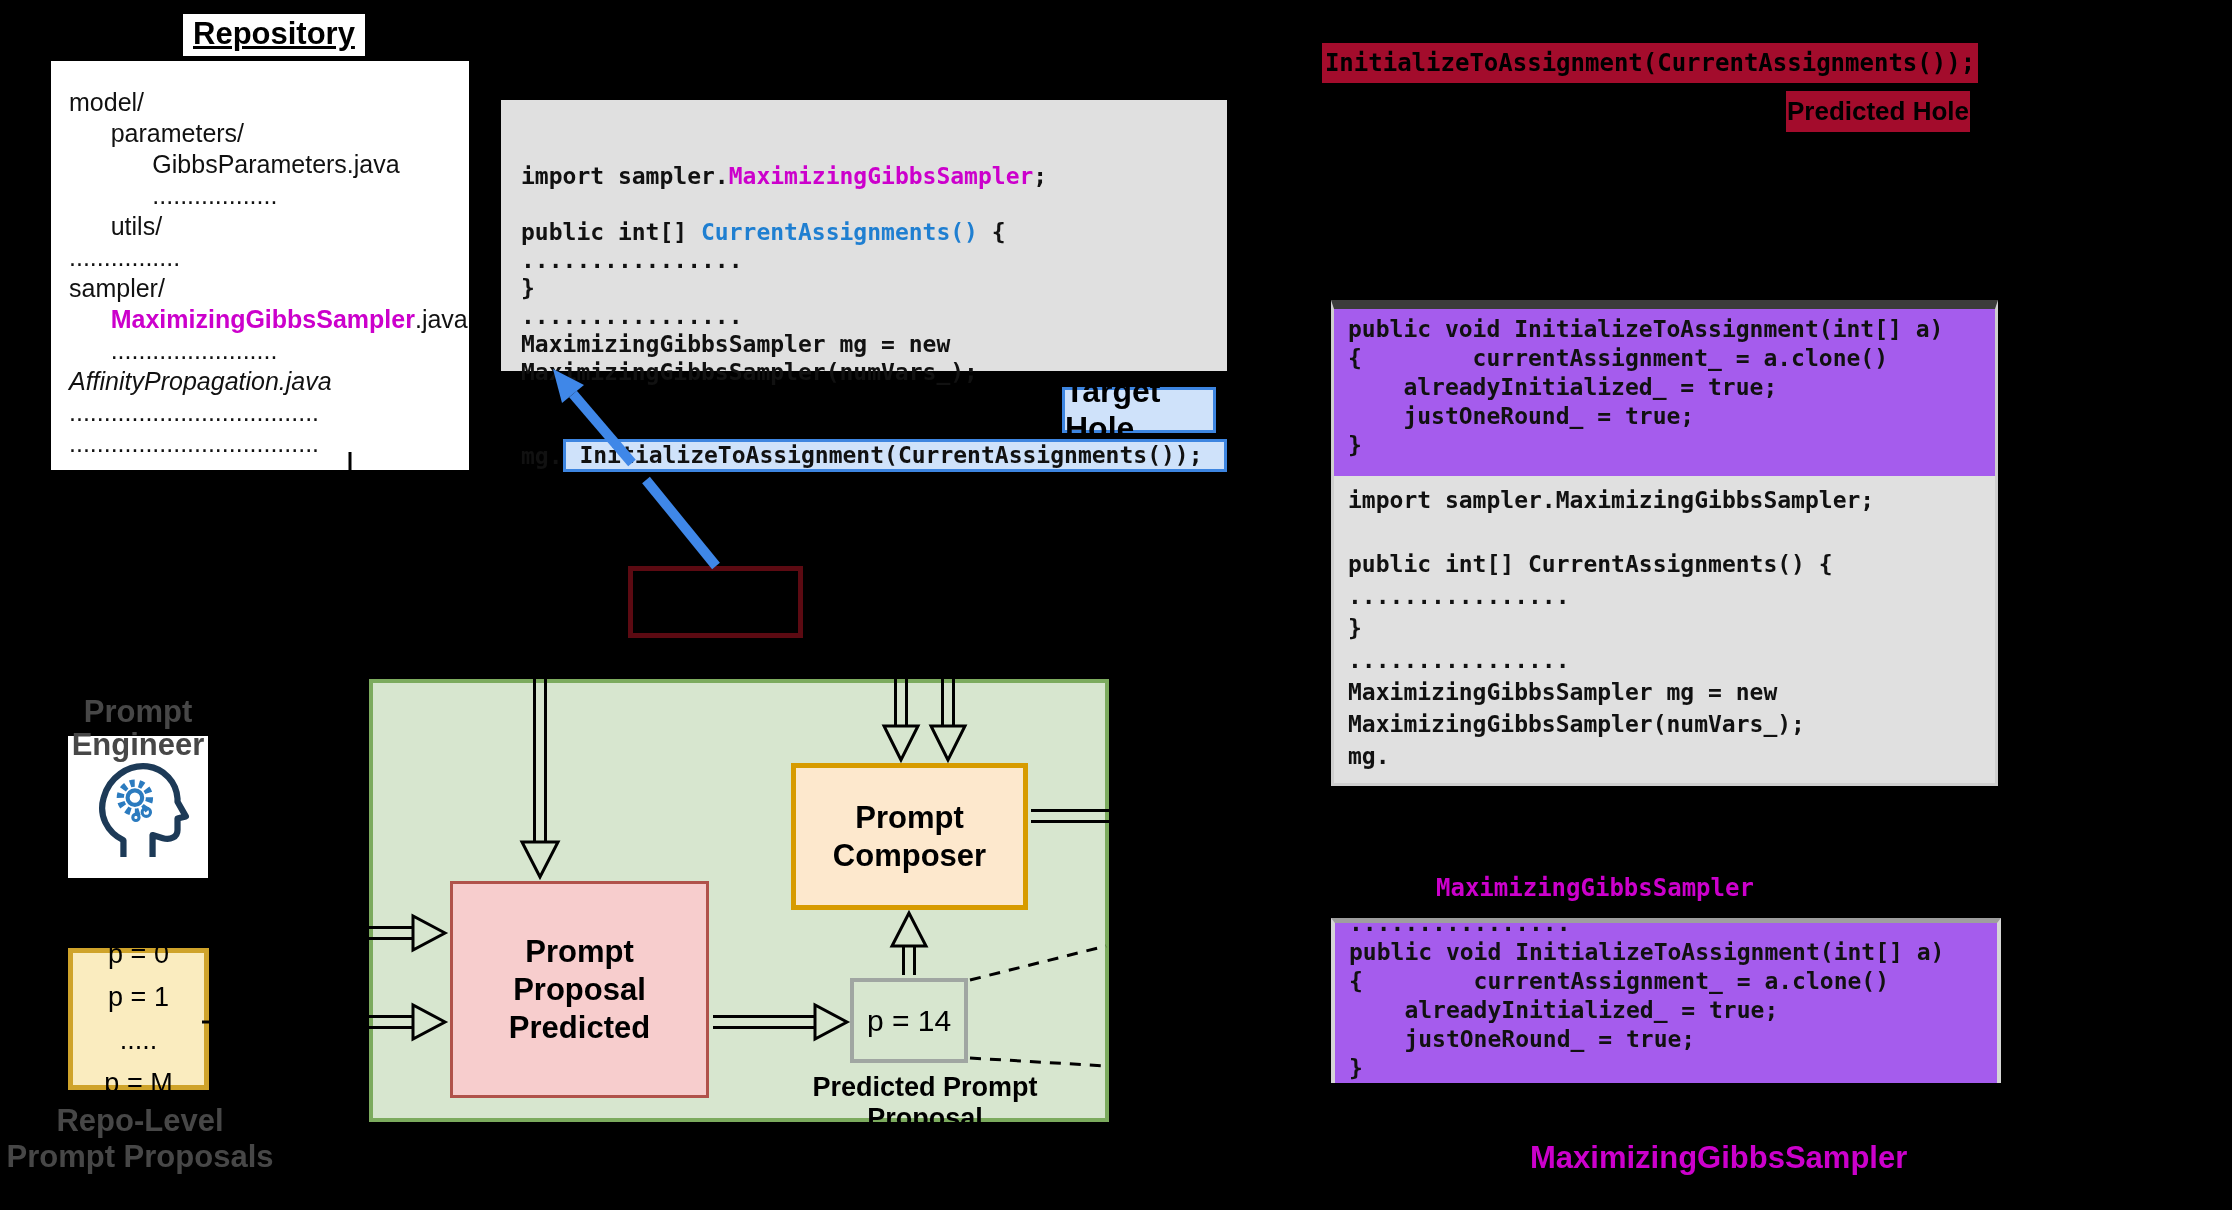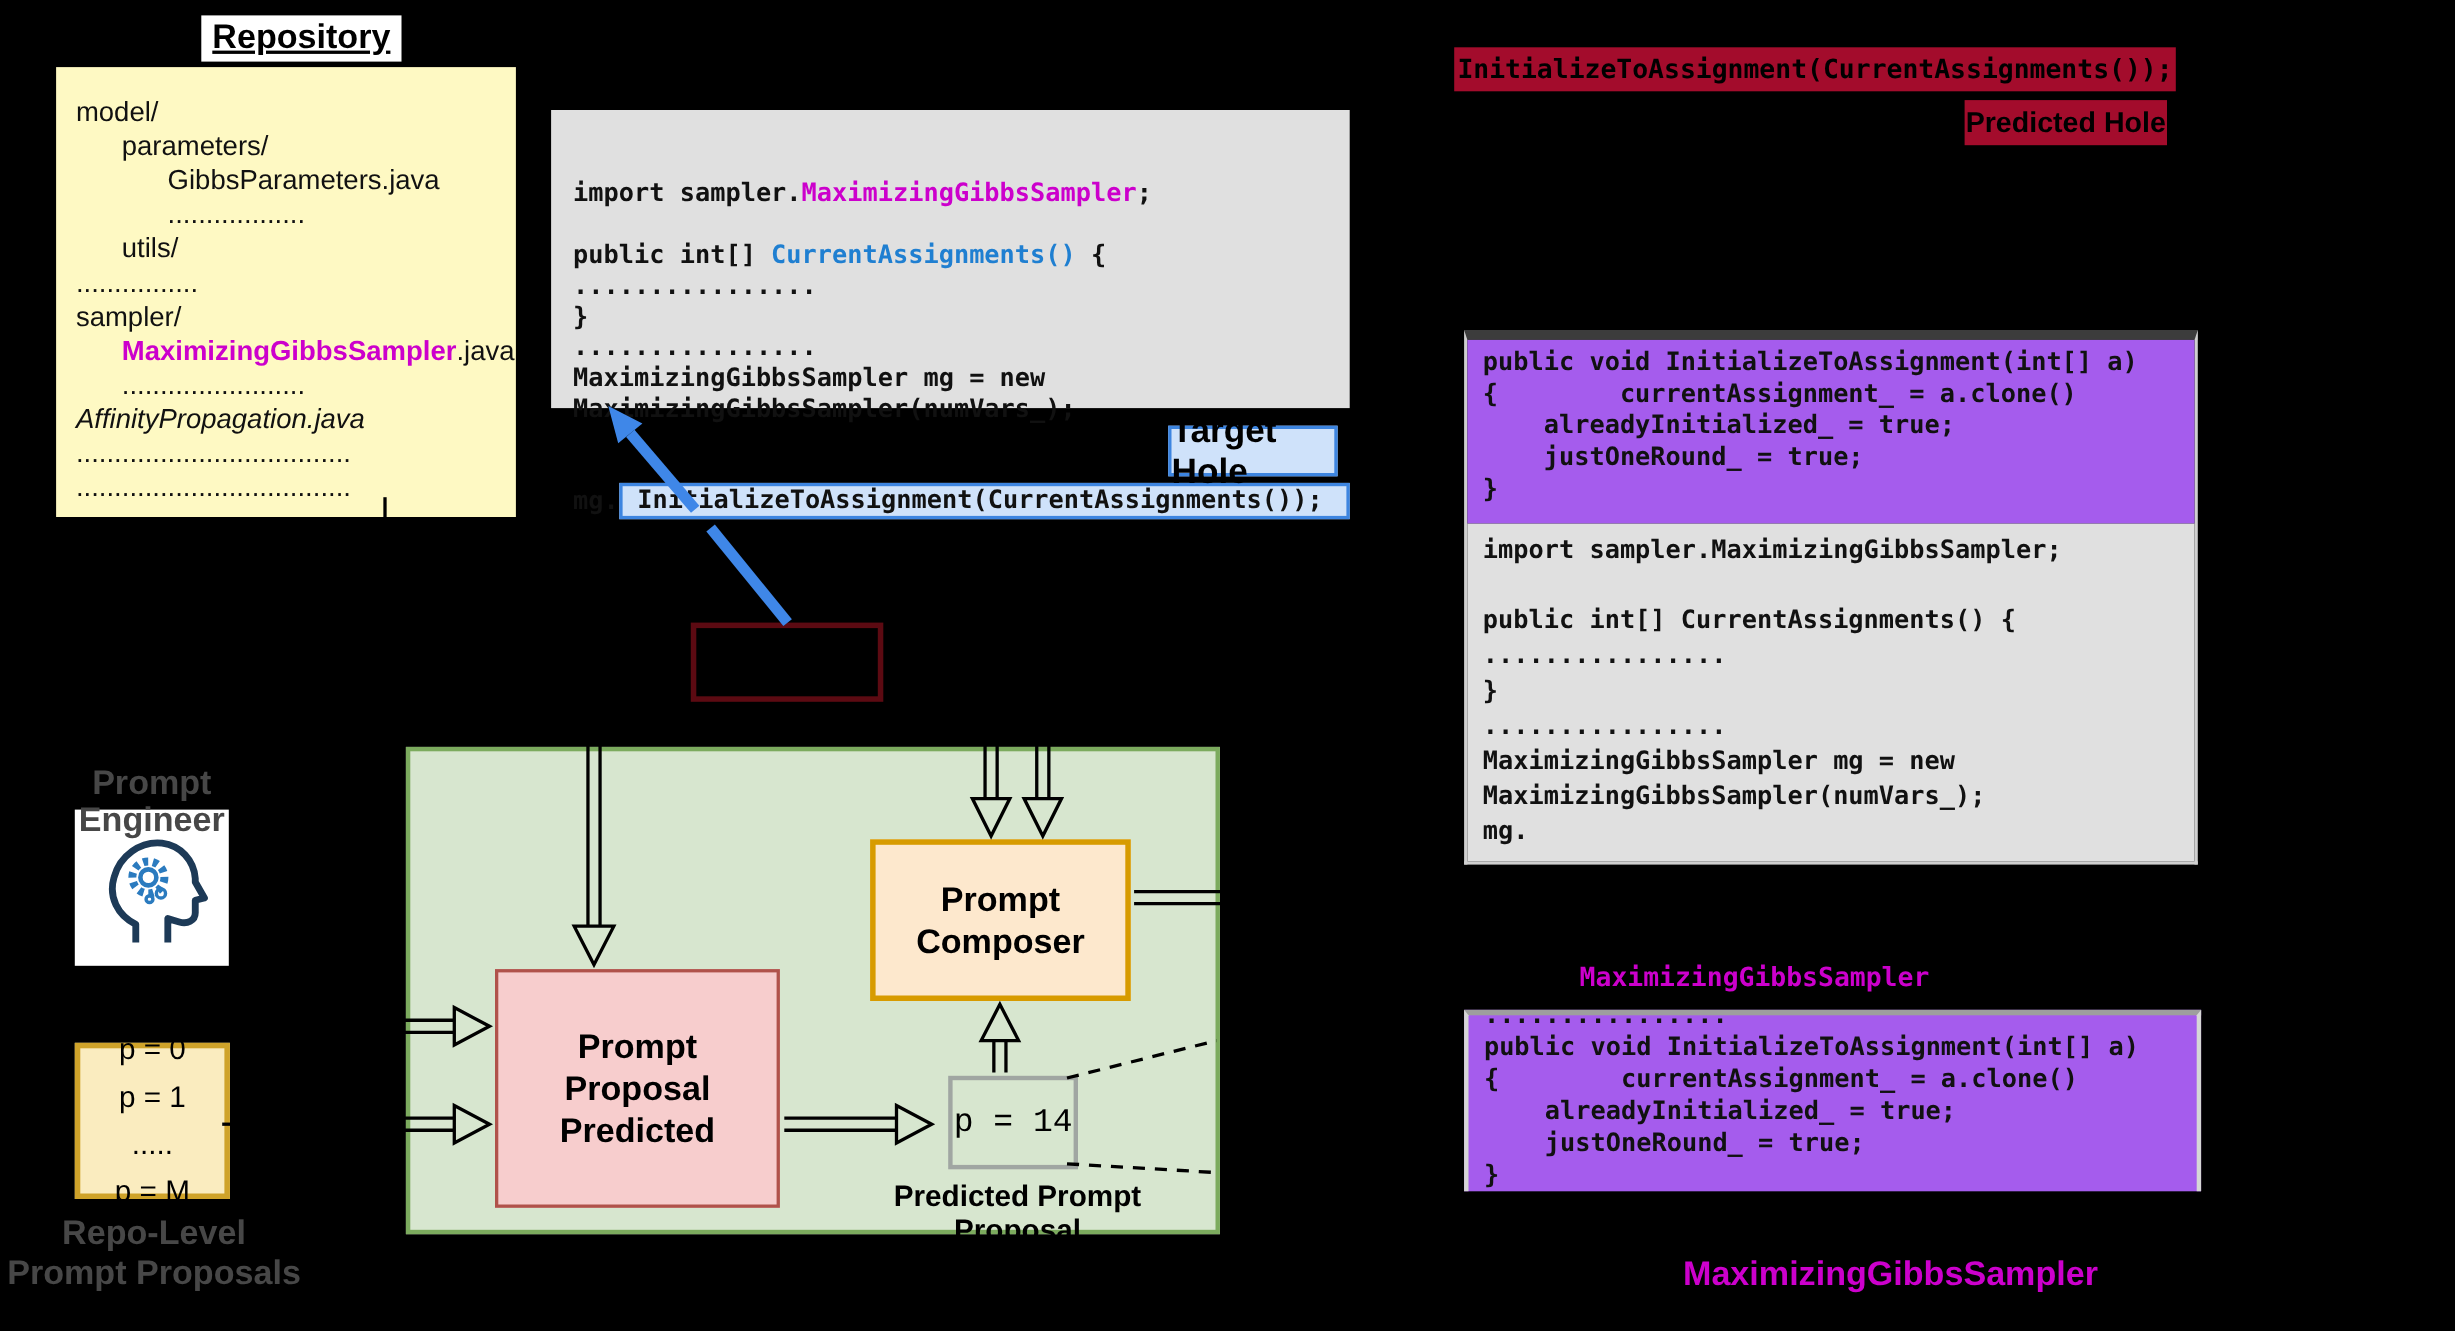--- a/index.html
+++ b/index.html
@@ -18,21 +18,21 @@
   html,body{margin:0;padding:0;background:#000;}
   #canvas{position:relative;width:2232px;height:1210px;background:#000;overflow:hidden;
           font-family:"Liberation Sans",sans-serif;}
   .abs{position:absolute;}
   .sans-b{font-family:"Liberation Sans",sans-serif;font-weight:bold;}
   .mono{font-family:"DejaVu Sans Mono",monospace;font-weight:bold;}
 
   
   .repo-title{left:167px;top:14px;background:#fff;color:#000;font-size:31px;
     padding:2px 10px 4px 10px;text-decoration:underline;z-index:3;margin-left:16px;}
-  .repo-box{left:51px;top:61px;width:418px;height:409px;background:#fef9c3;z-index:2;}
+  .repo-box{left:51px;top:61px;width:418px;height:409px;background:#ffffff;z-index:2;}
   .tree{padding:26px 0 0 18px;font-size:25px;line-height:31px;color:#111;white-space:pre;}
   .tree .k-m{color:var(--magenta);font-weight:bold;}
   .tree .k-i{font-style:italic;}
 
   
   .codeblk{background:var(--code-bg);color:#111;font-size:23px;white-space:pre;z-index:2;}
   .codeblk .k-m{color:var(--magenta);} .codeblk .k-b{color:var(--blue);}
   #code-top{left:501px;top:100px;width:726px;height:271px;padding:10px 0 0 20px;box-sizing:border-box;}
   #code-top .cl{line-height:28px;}
   #code-top .lastline{display:flex;align-items:center;height:33px;margin-top:1px;}
@@ -69,21 +69,21 @@
   .classifier{left:450px;top:881px;width:259px;height:217px;background:var(--pink-bg);
     border:3px solid var(--pink-border);box-sizing:border-box;color:#000;font-size:31px;
     line-height:38px;display:flex;flex-direction:column;align-items:center;justify-content:center;
     text-align:center;z-index:2;}
   .composer{left:791px;top:763px;width:237px;height:147px;background:var(--orange-bg);
     border:5px solid var(--orange-border);box-sizing:border-box;color:#000;font-size:31px;
     line-height:38px;display:flex;flex-direction:column;align-items:center;justify-content:center;
     text-align:center;z-index:2;}
   .p14-box{left:850px;top:978px;width:118px;height:85px;border:4px solid var(--gray-box-border);
     box-sizing:border-box;display:flex;align-items:center;justify-content:center;
-    font-family:Liberation Mono, monospace;font-size:30px;color:#000;z-index:2;margin-left:12px;}
+    font-family:Liberation Sans, sans-serif;font-size:30px;color:#000;z-index:2;}
   .pred-proposal-caption{left:760px;top:1072px;width:330px;text-align:center;color:#000;
     font-size:27px;z-index:2;}
 
   
   .pe-label{left:38px;top:695px;width:200px;text-align:center;color:var(--gray-label);
     font-size:31px;line-height:33px;z-index:3;}
   .pe-box{left:68px;top:736px;width:140px;height:142px;background:#fff;z-index:2;
     display:flex;align-items:center;justify-content:center;}
   .proposal-box{left:68px;top:948px;width:141px;height:142px;background:var(--gold-bg);
     border:5px solid var(--gold-border);box-sizing:border-box;color:#000;font-size:27px;

